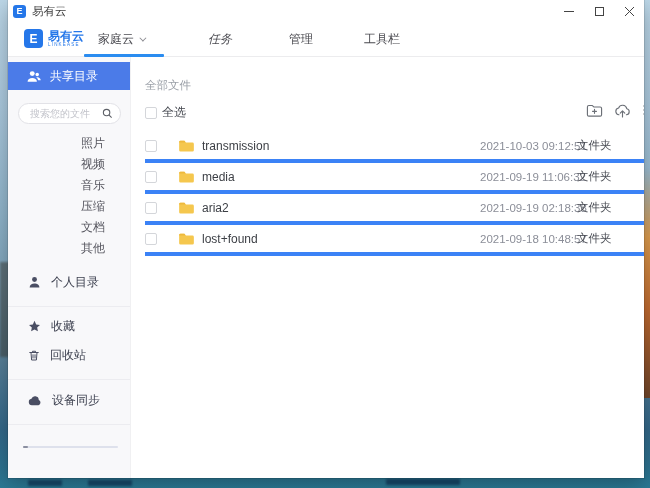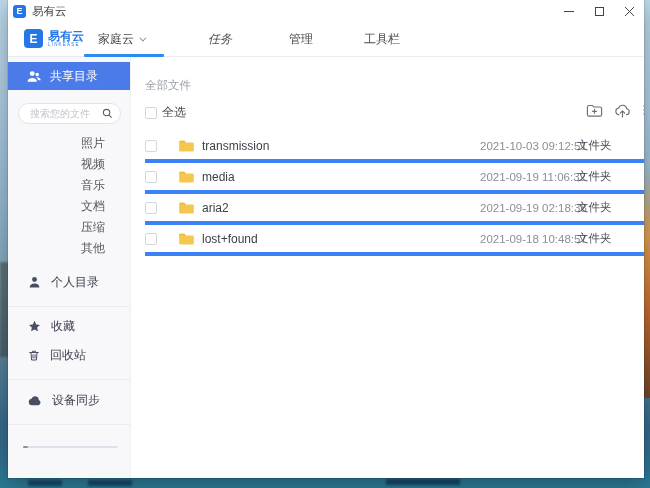--- a/index.html
+++ b/index.html
@@ -168,23 +168,23 @@
       </div>
 
       <div class="cats">
 
           <div class="cat-item">照片</div>
 
           <div class="cat-item">视频</div>
 
           <div class="cat-item">音乐</div>
 
+          <div class="cat-item">压缩</div>
+
           <div class="cat-item">文档</div>
-
-          <div class="cat-item">压缩</div>
 
           <div class="cat-item">其他</div>
         </div>
 
       <div class="side-item s-personal">
         <svg class="ic" width="13" height="13" viewBox="0 0 24 24" fill="#4a4e63">
           <circle cx="12" cy="6.5" r="4.5"></circle>
             <path d="M3 21c0-5 4.2-7.2 9-7.2s9 2.2 9 7.2z"></path>
         </svg>
         <span>个人目录</span>

